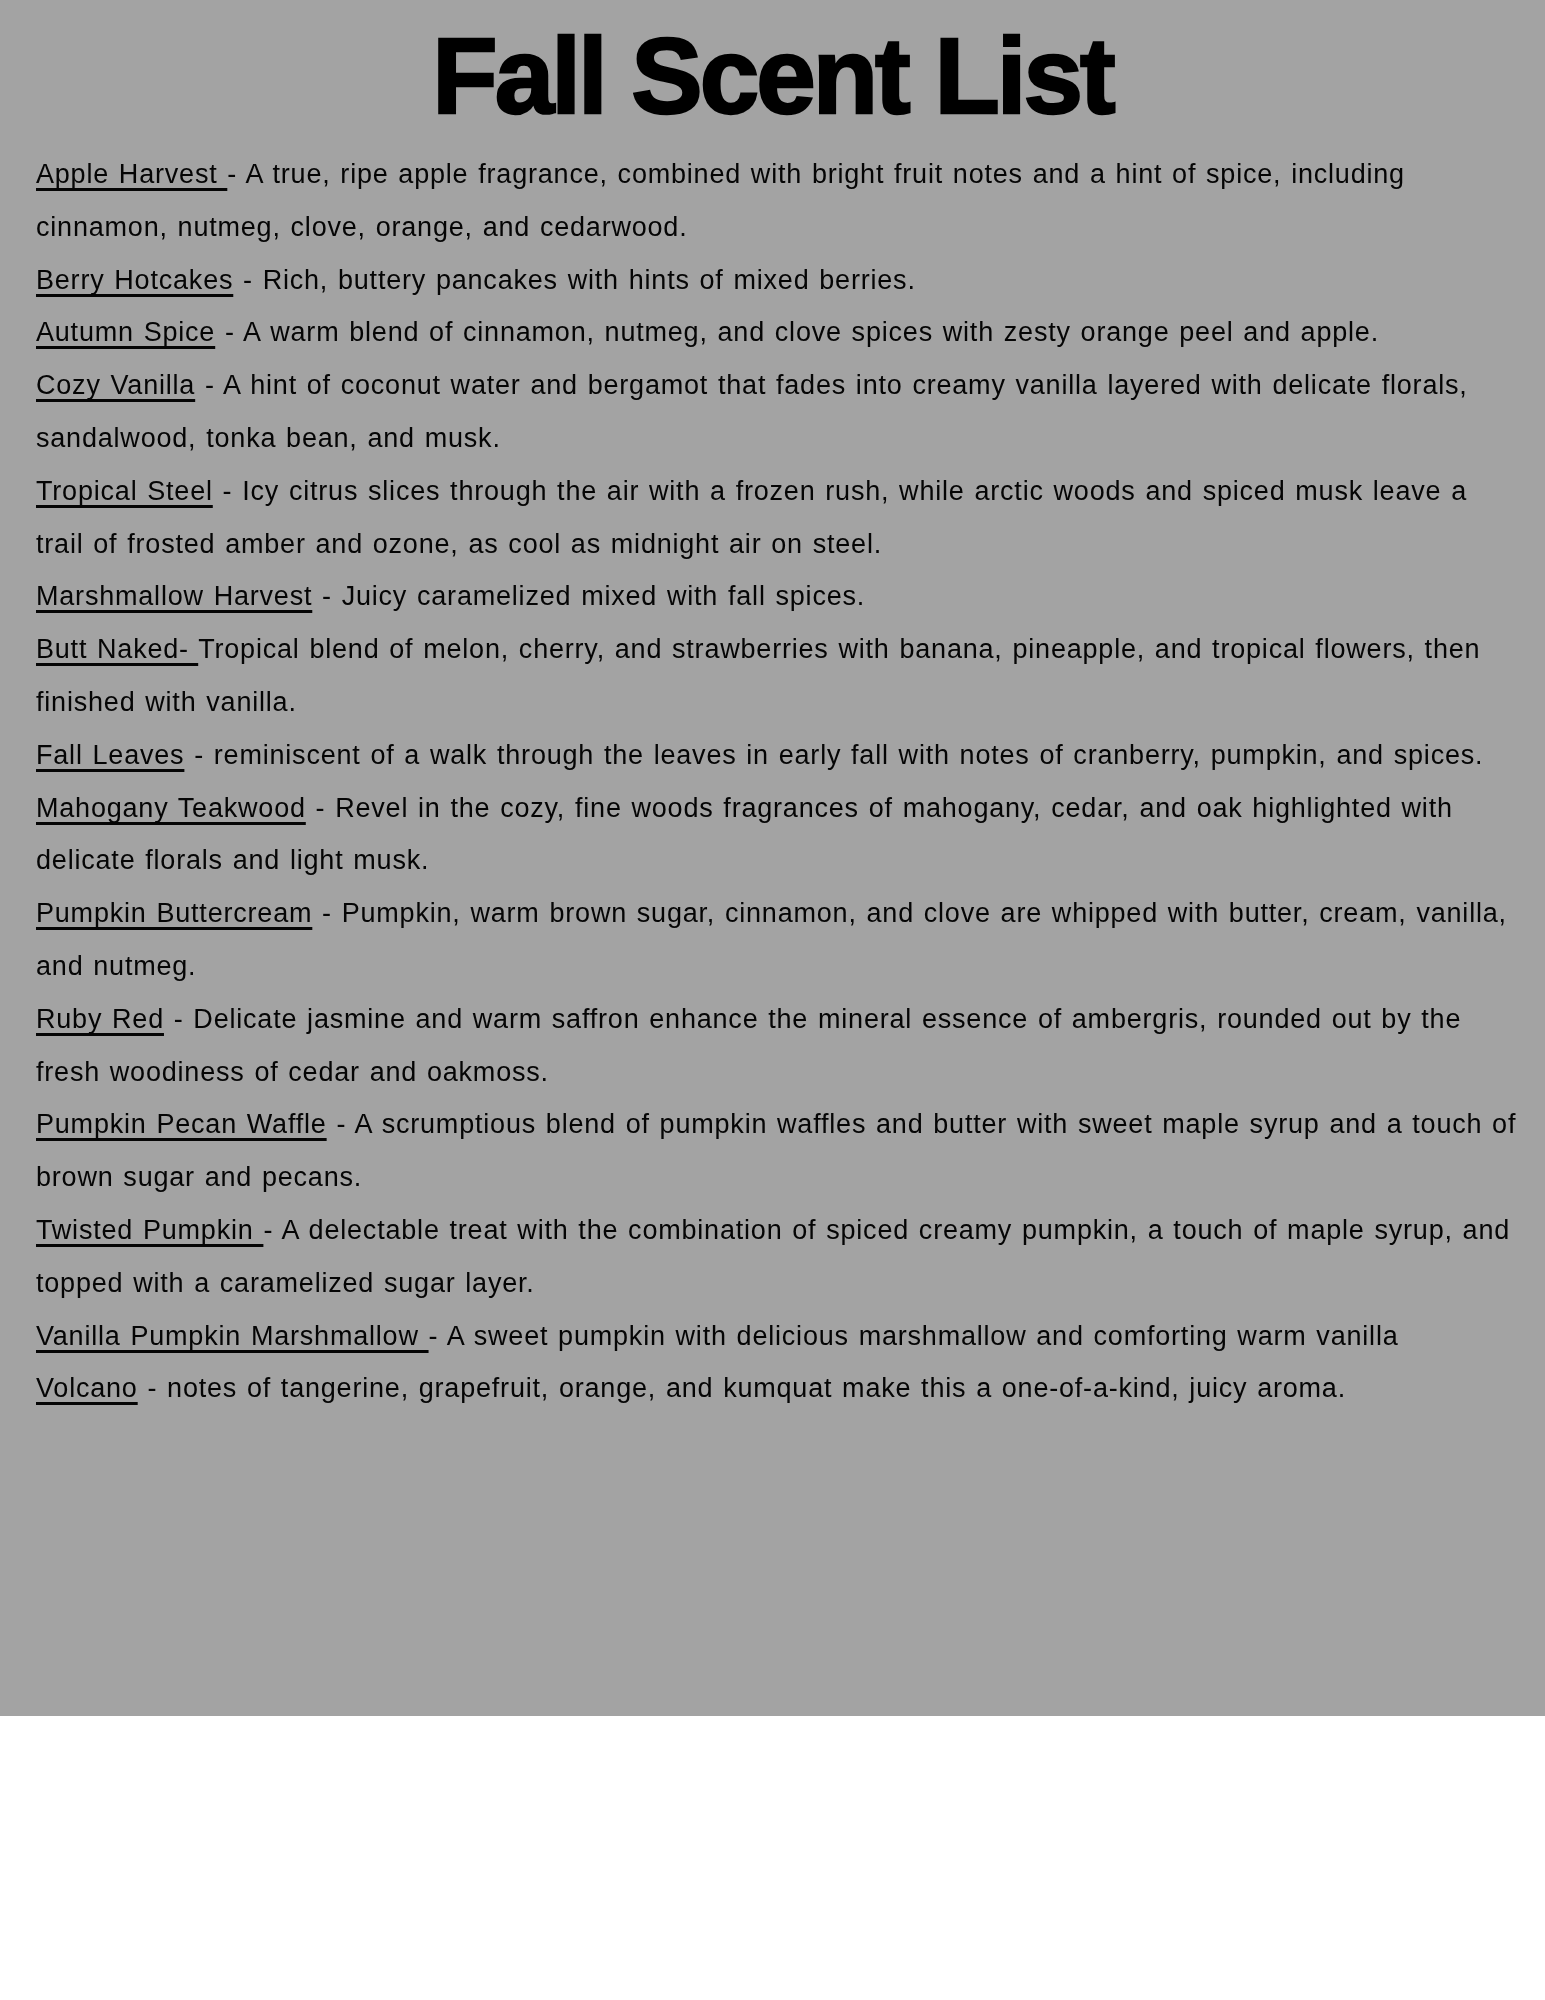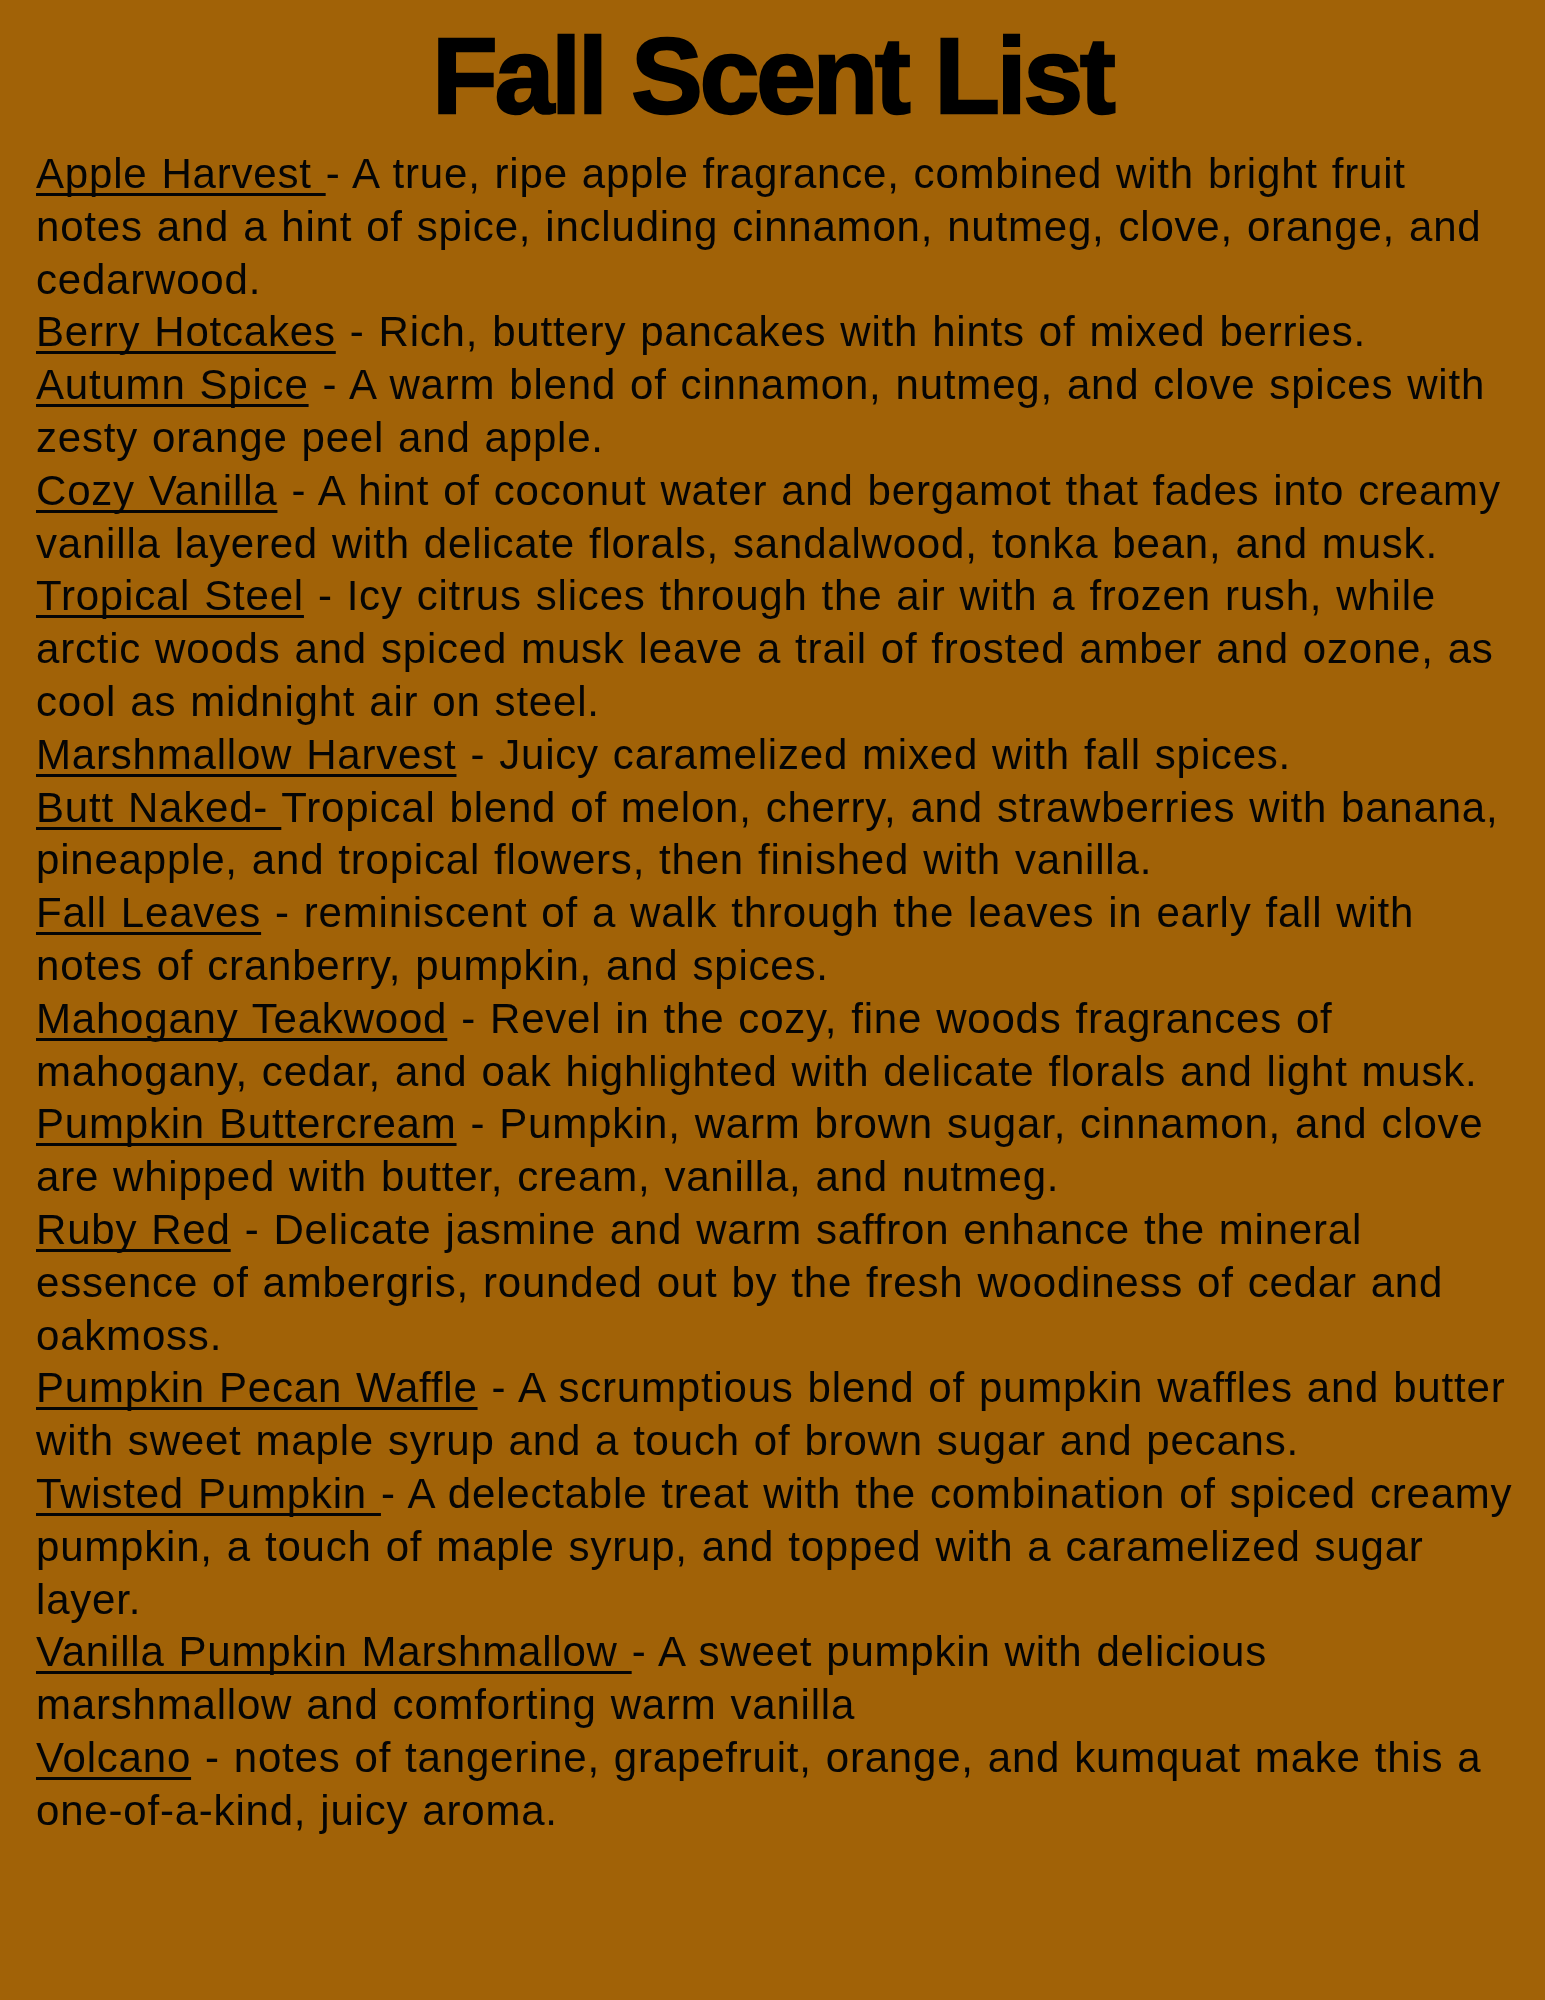--- a/index.html
+++ b/index.html
@@ -10,38 +10,38 @@
   body {
     width: 1545px;
     height: 2000px;
     font-family: "Liberation Sans", sans-serif;
     color: #050505;
     overflow: hidden;
   }
   .page {
     position: relative;
     width: 1545px;
-    height: 2000px;
-    background: #a16207;
+    height: 1716px;
+    background: #a3a3a3;
   }
   .doc-title {
     margin: 0;
     padding-top: 20px;
     font-size: 107px;
     line-height: 112px;
     font-weight: 700;
     letter-spacing: -3px;
     text-align: center;
     color: #000000;
     -webkit-text-stroke: 2.4px #000000;
   }
   .scent-list {
     margin-top: 16px;
     padding: 0 25px 0 36px;
-    font-size: 42px;
+    font-size: 27px;
     line-height: 52.8px;
     letter-spacing: 0.8px;
     word-spacing: 1.5px;
   }
   .scent-entry {
     margin: 0;
     padding: 0;
   }
   .scent-name {
     text-decoration: underline;

